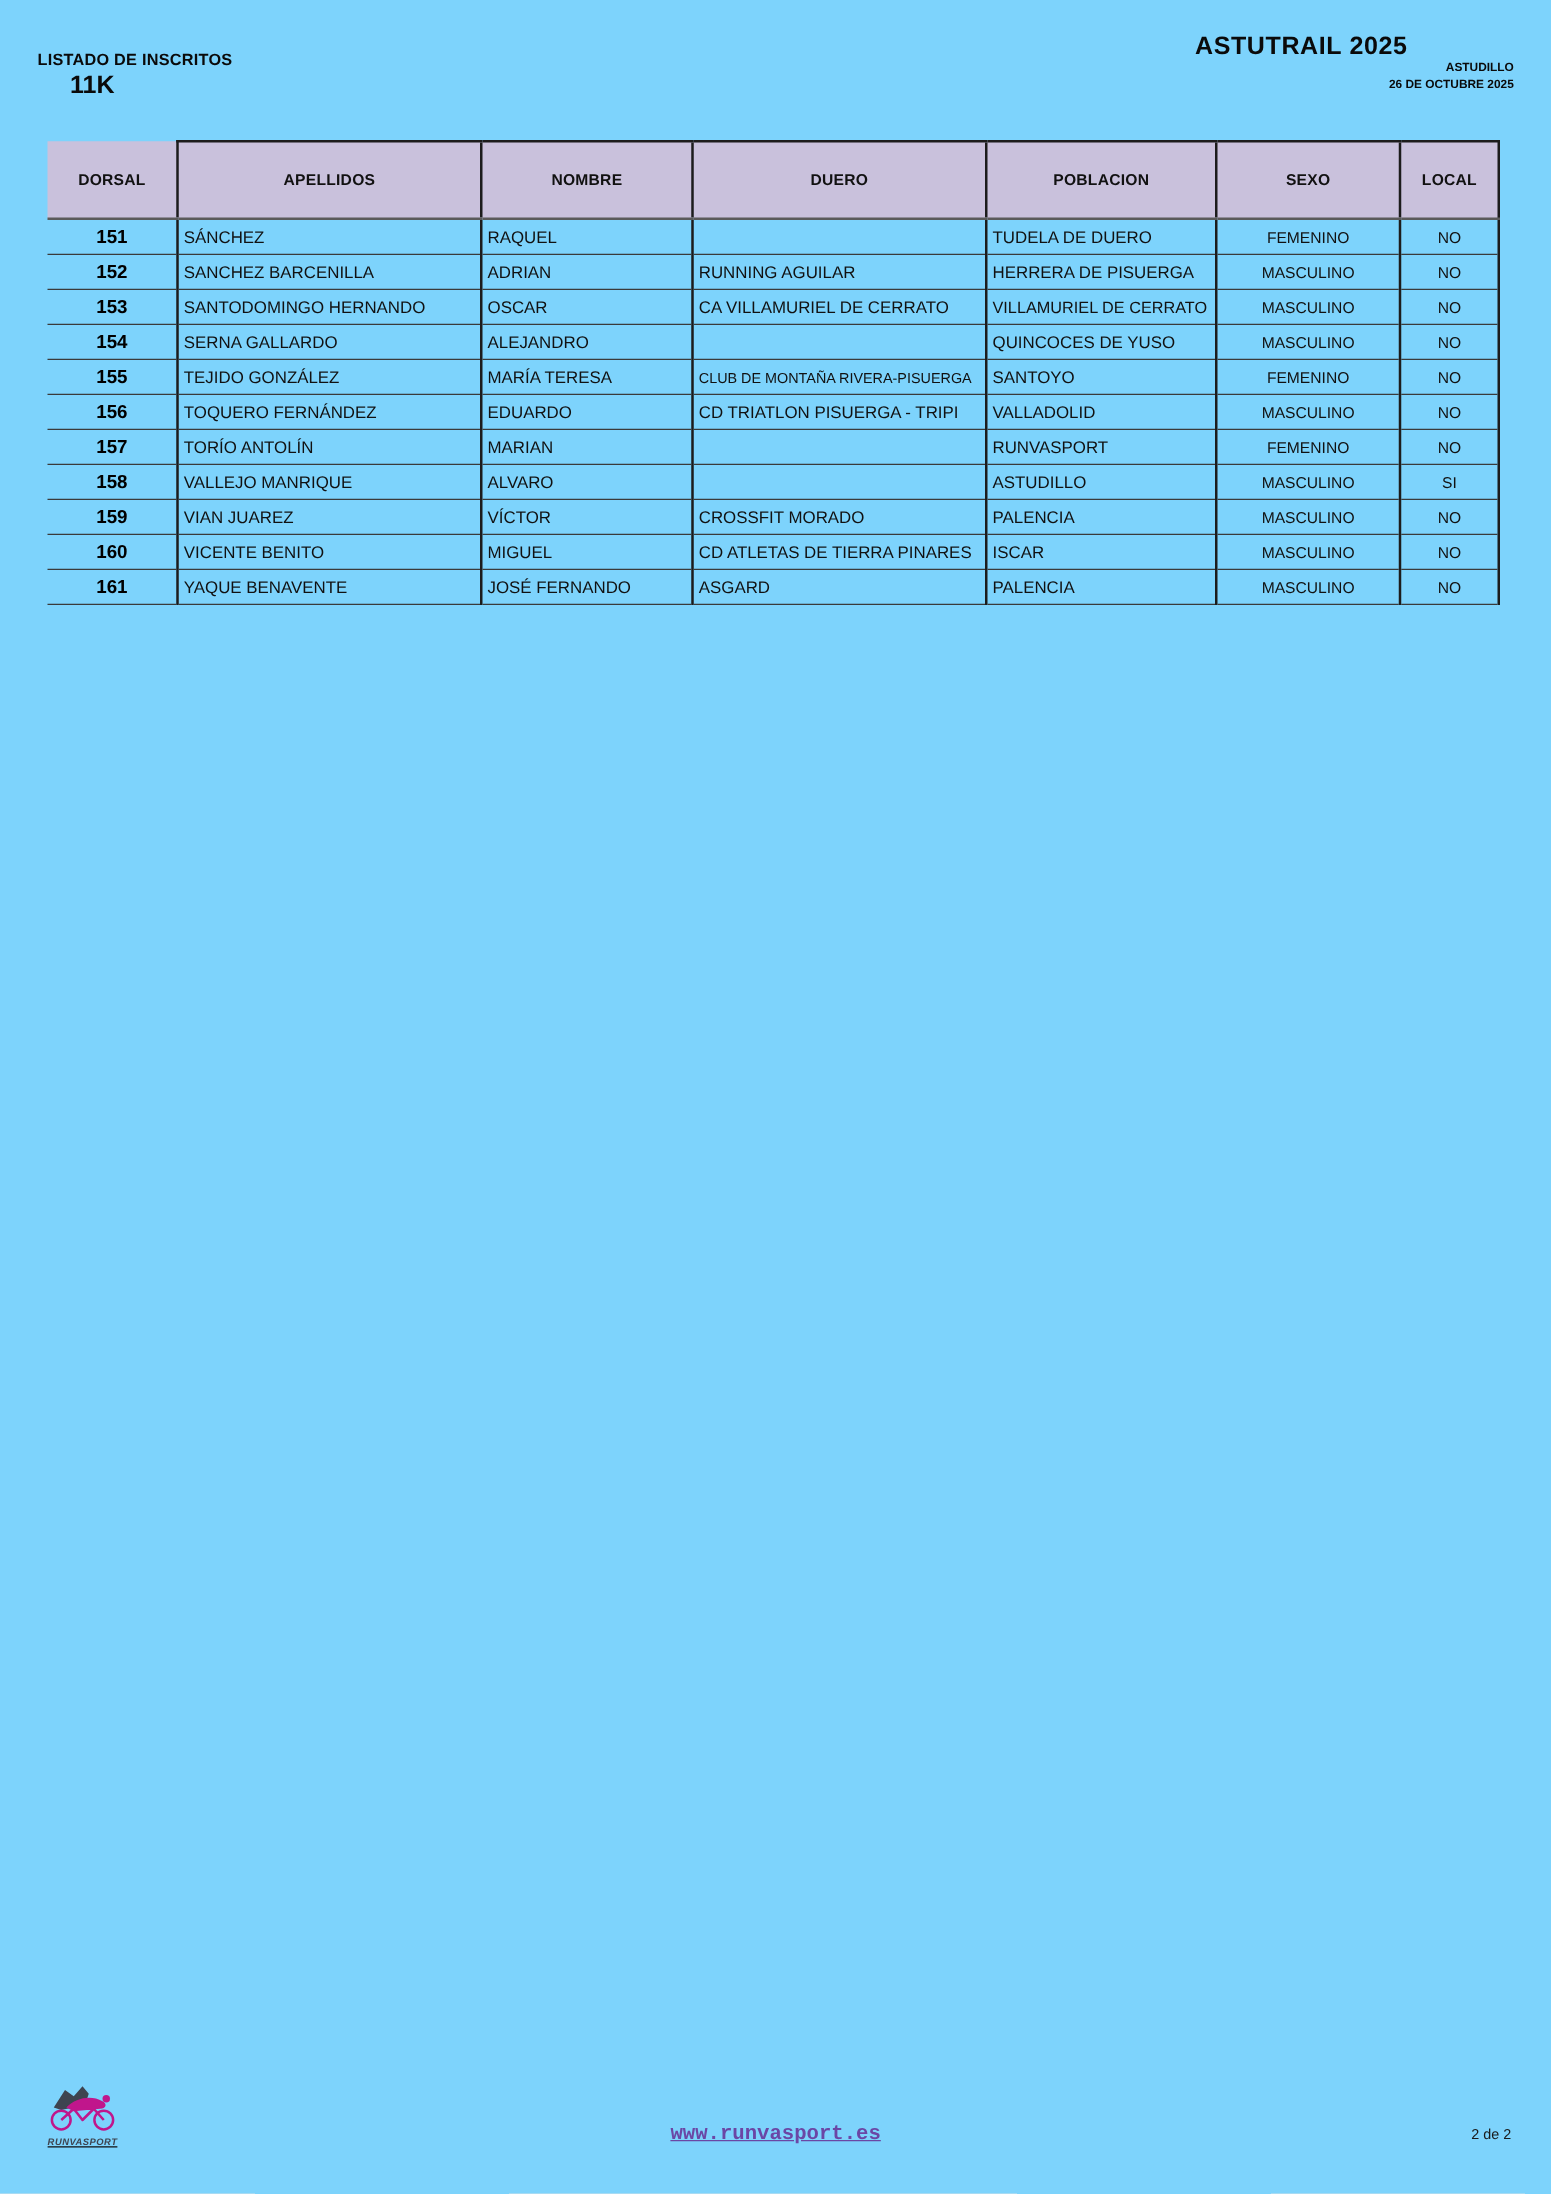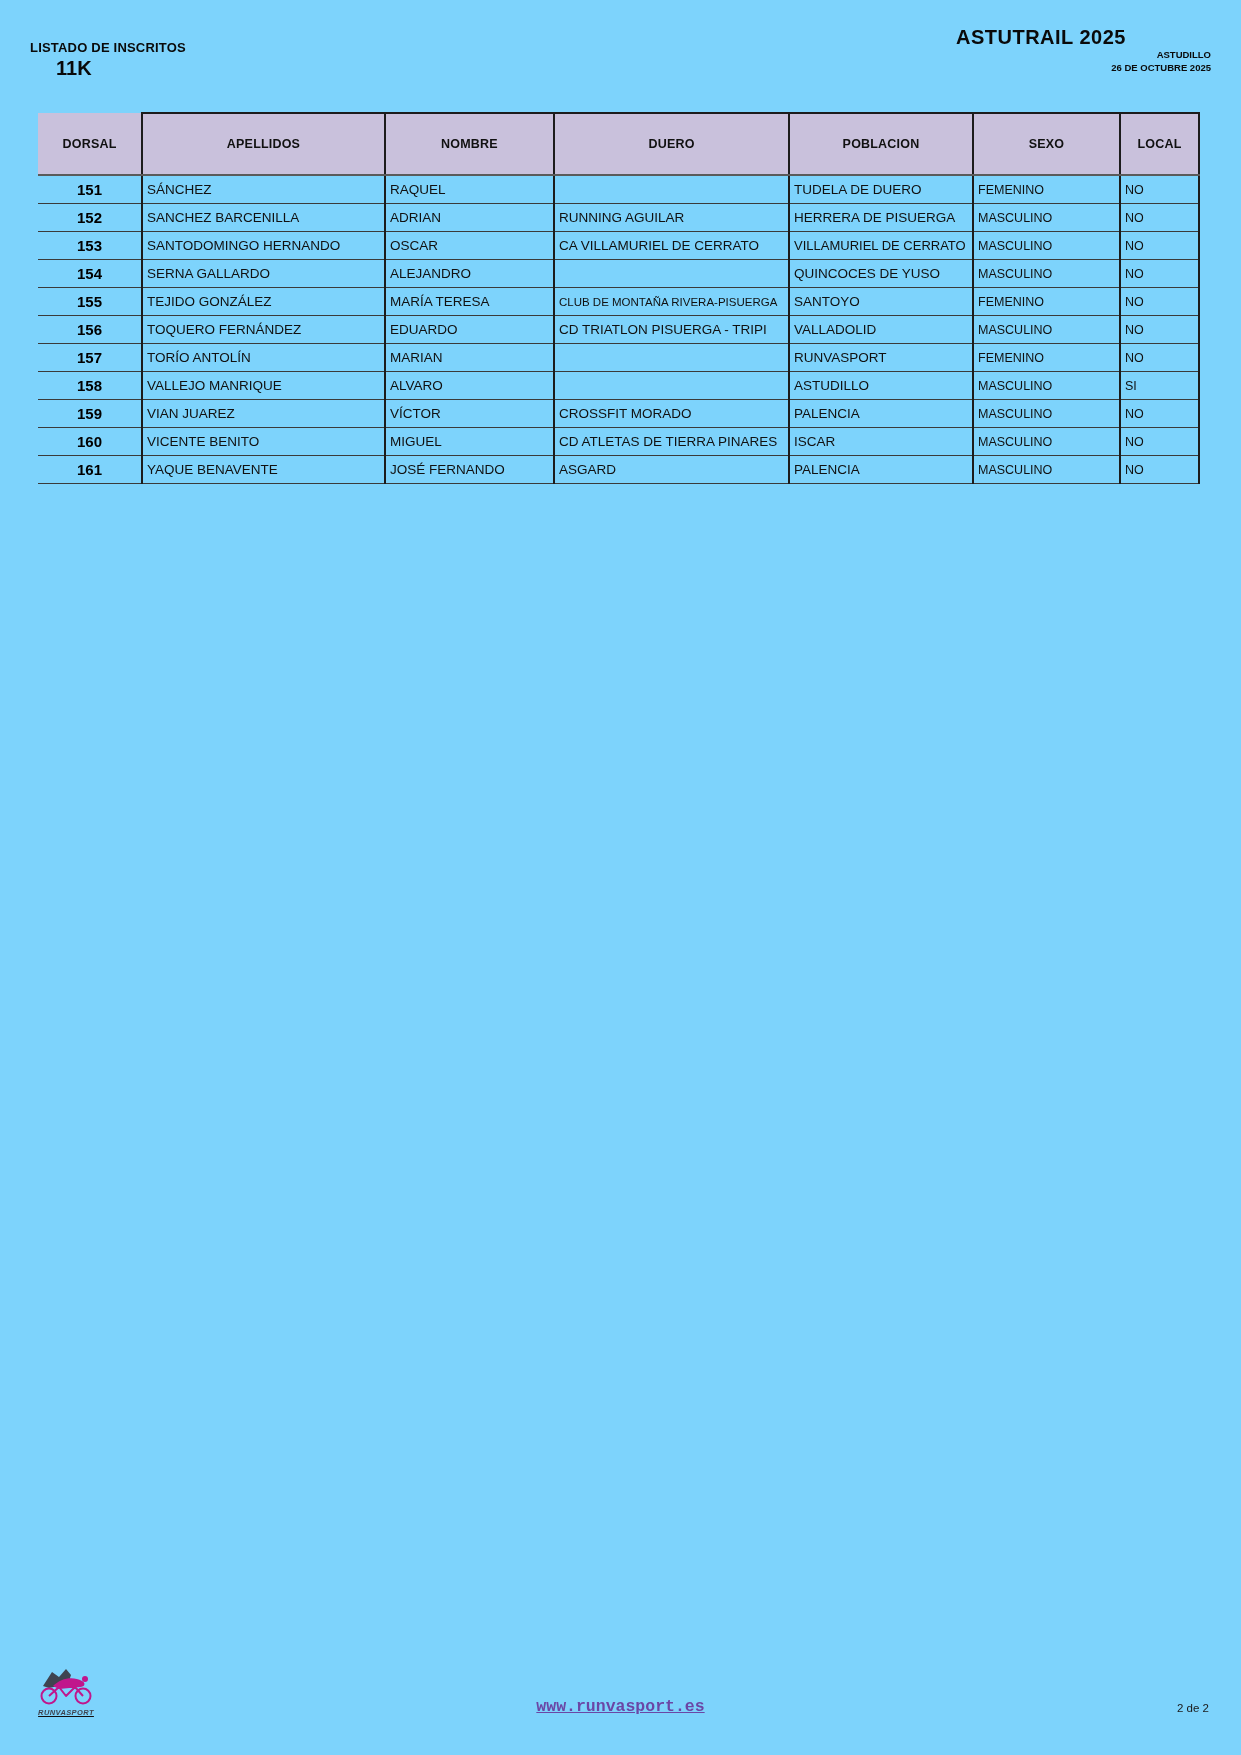--- a/index.html
+++ b/index.html
@@ -54,21 +54,21 @@
     font-size:13.5px;
     padding:0 4px;
     overflow:hidden;white-space:nowrap;
   }
   .reg-table td span{display:inline-block;white-space:nowrap;}
   .reg-table td.col-dorsal{text-align:center;font-weight:700;font-size:15px;color:#000;}
   .reg-table td.col-apellidos,
   .reg-table td.col-nombre,
   .reg-table td.col-club,
   .reg-table td.col-poblacion{text-align:left;}
-  .reg-table td.col-sexo, .reg-table td.col-local{text-align:left;font-size:12.5px;}
+  .reg-table td.col-sexo, .reg-table td.col-local{text-align:center;font-size:12.5px;}
   
   .logo{
     position:absolute;left:28px;top:1664px;width:76px;
     text-align:center;
     text-decoration:underline;
   }
   .logo-text{
     font-size:7.5px;font-weight:700;font-style:italic;
     letter-spacing:.4px;color:#3E4450;margin-top:-2px;
   }

